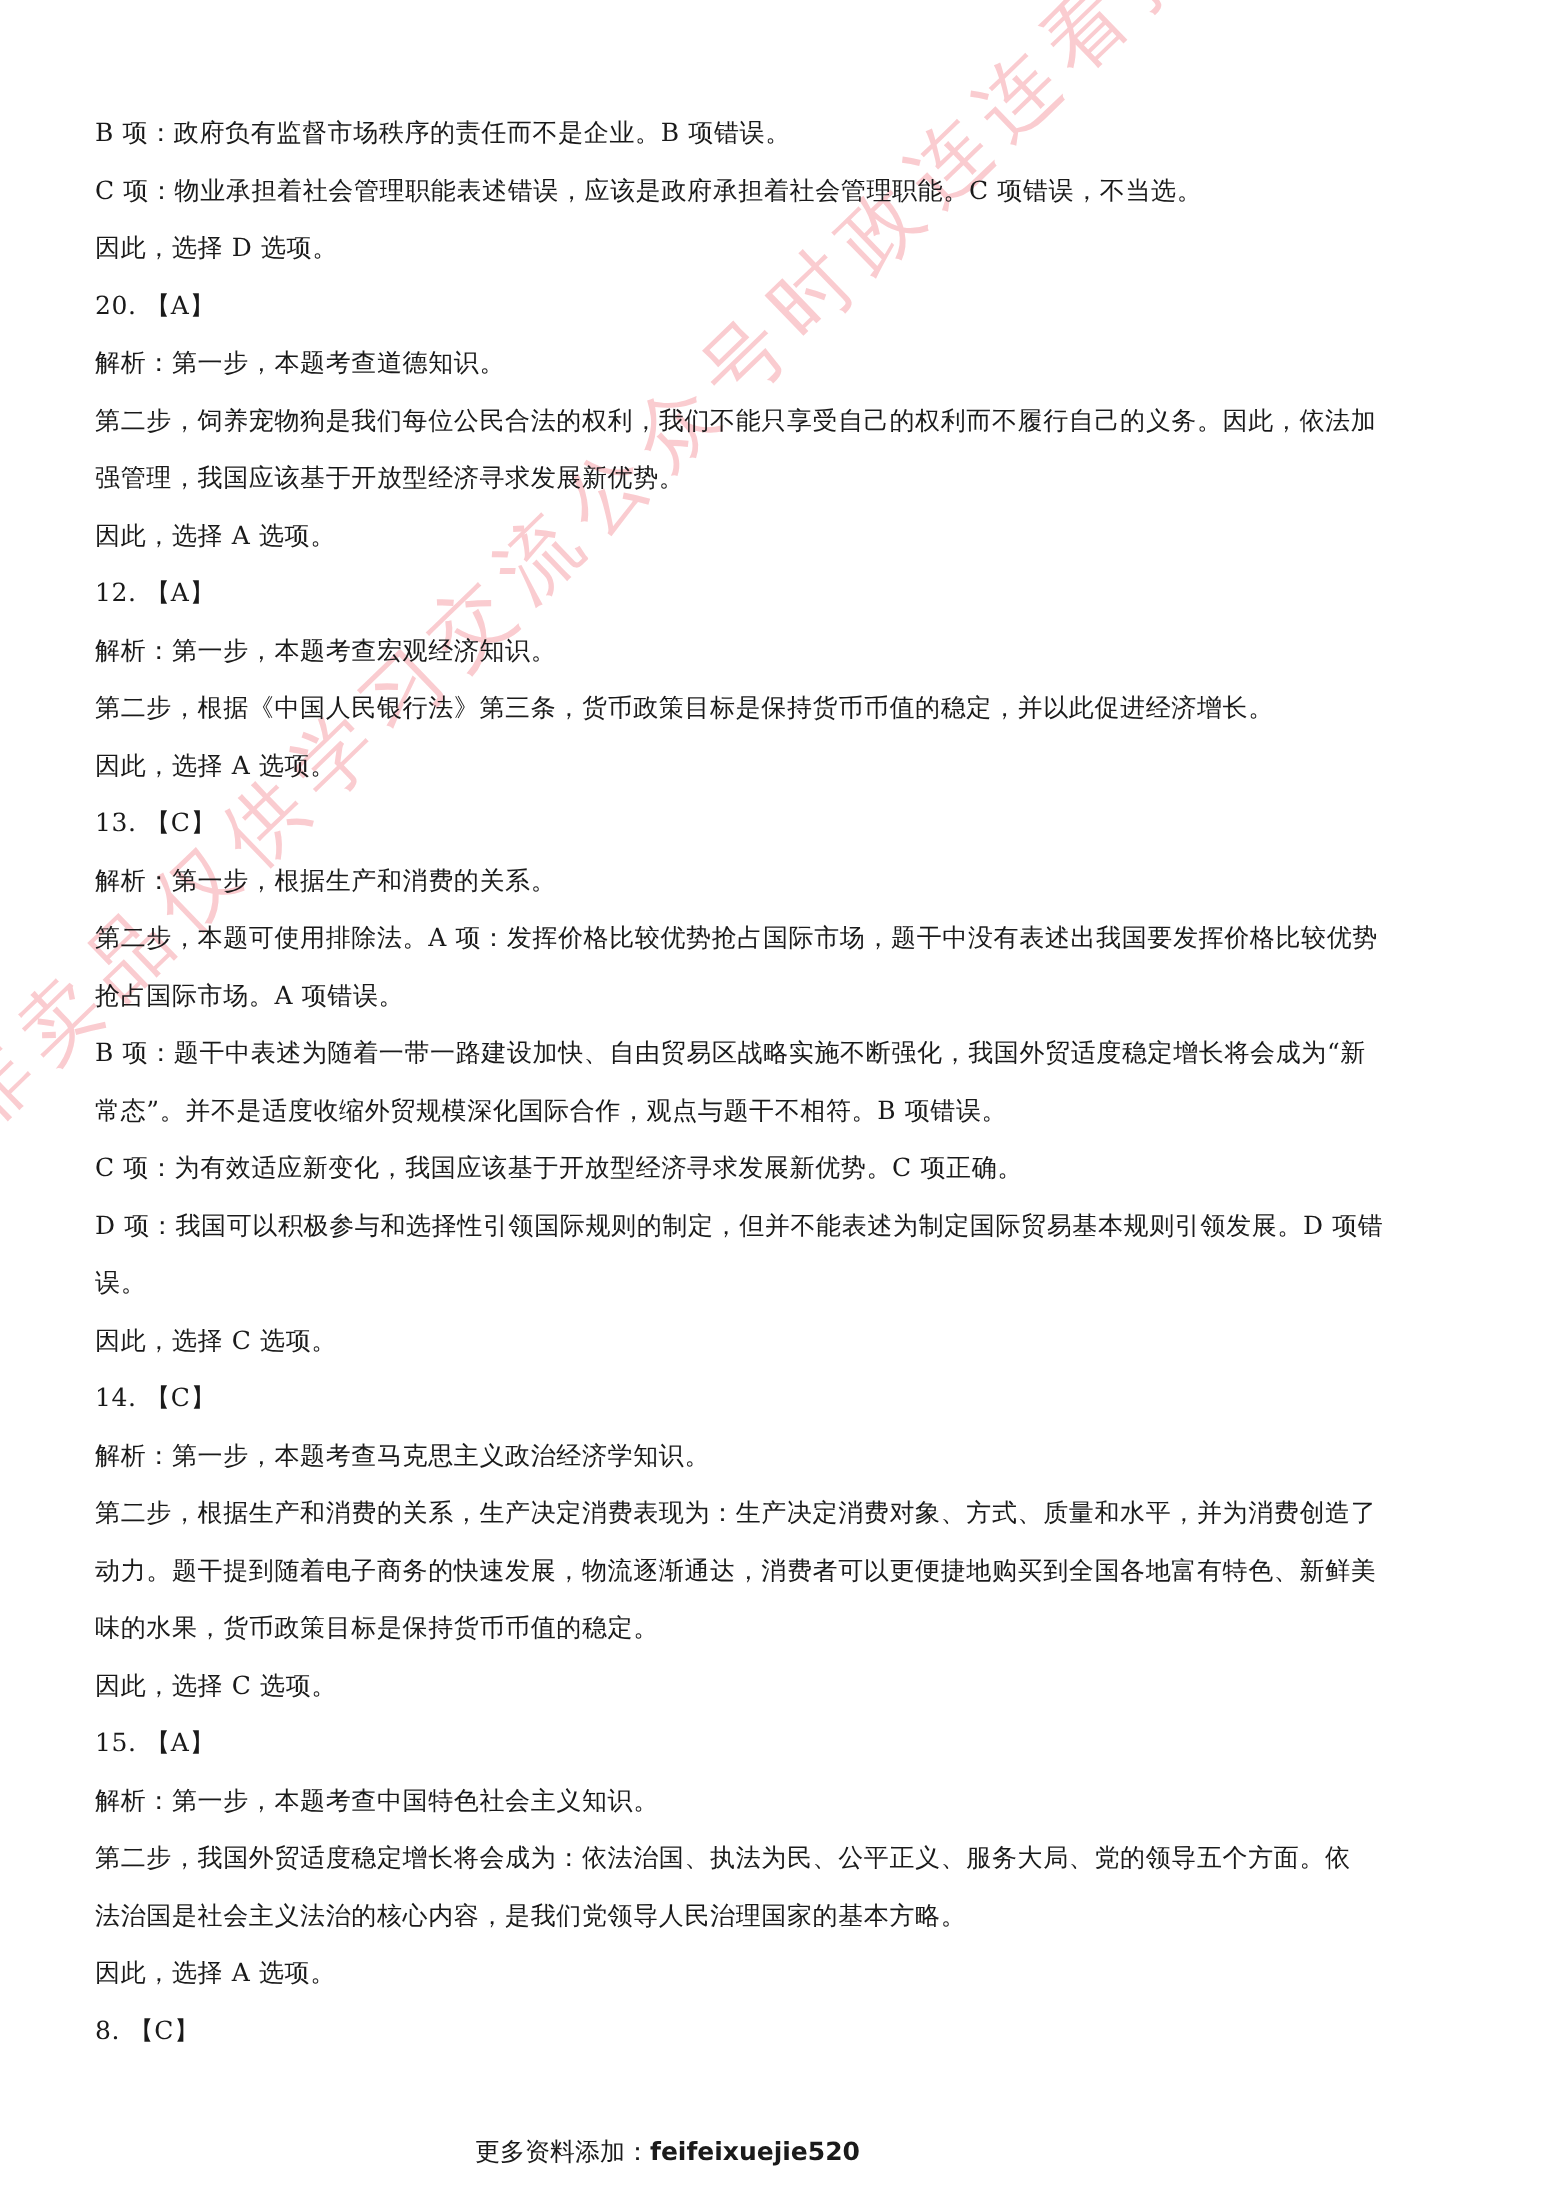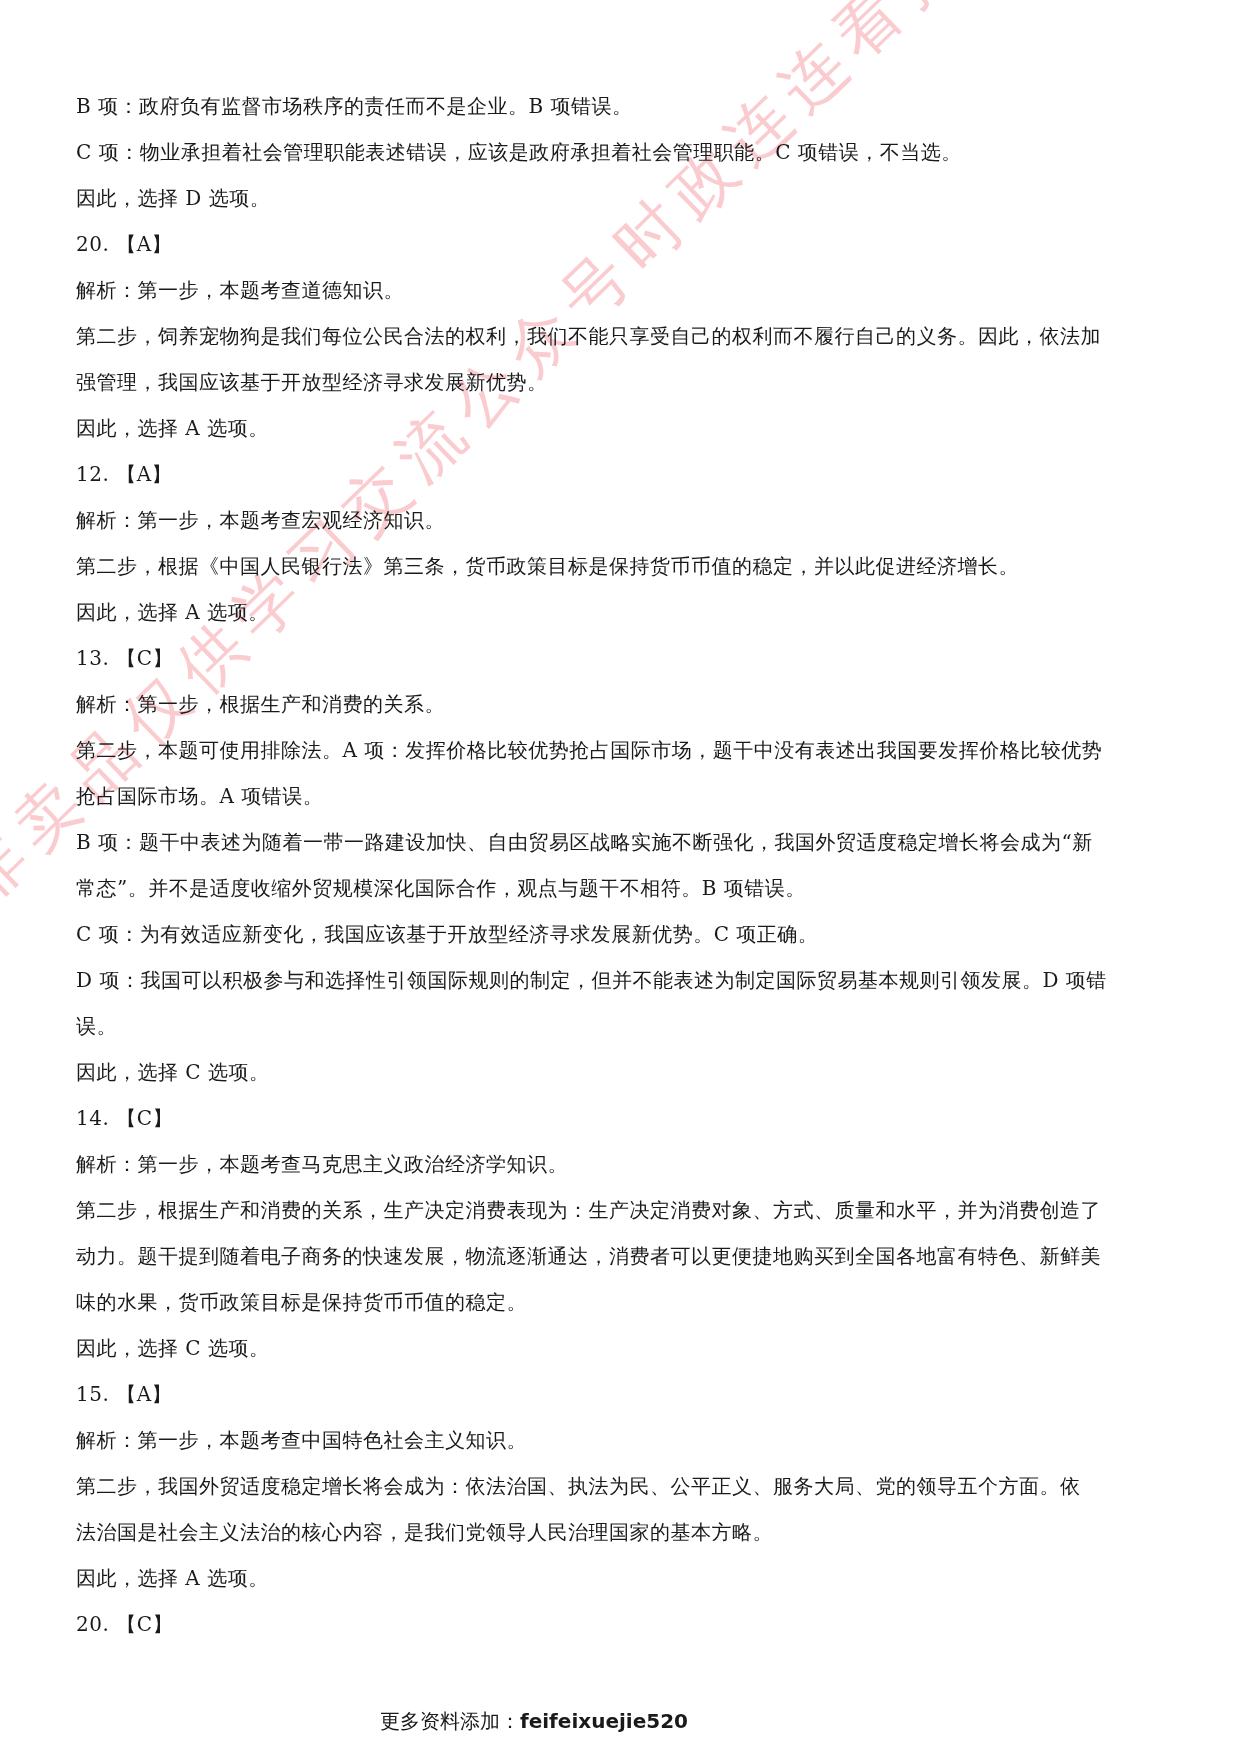--- a/index.html
+++ b/index.html
@@ -49,19 +49,19 @@
     <div class="line" style="top:1152px">解析：第一步，本题考查马克思主义政治经济学知识。</div>
     <div class="line" style="top:1198px">第二步，根据生产和消费的关系，生产决定消费表现为：生产决定消费对象、方式、质量和水平，并为消费创造了</div>
     <div class="line" style="top:1244px">动力。题干提到随着电子商务的快速发展，物流逐渐通达，消费者可以更便捷地购买到全国各地富有特色、新鲜美</div>
     <div class="line" style="top:1290px">味的水果，货币政策目标是保持货币币值的稳定。</div>
     <div class="line" style="top:1336px">因此，选择 C 选项。</div>
     <div class="line" style="top:1382px">15. 【A】</div>
     <div class="line" style="top:1428px">解析：第一步，本题考查中国特色社会主义知识。</div>
     <div class="line" style="top:1474px">第二步，我国外贸适度稳定增长将会成为：依法治国、执法为民、公平正义、服务大局、党的领导五个方面。依</div>
     <div class="line" style="top:1520px">法治国是社会主义法治的核心内容，是我们党领导人民治理国家的基本方略。</div>
     <div class="line" style="top:1566px">因此，选择 A 选项。</div>
-    <div class="line" style="top:1612px">20. 【C】</div>
+    <div class="line" style="top:1612px">8. 【C】</div>
   </div>
 
   <div class="footer">
     <span class="lbl">更多资料添加：</span><span class="id">feifeixuejie520</span>
   </div>
 </div>
 
 </body></html>

